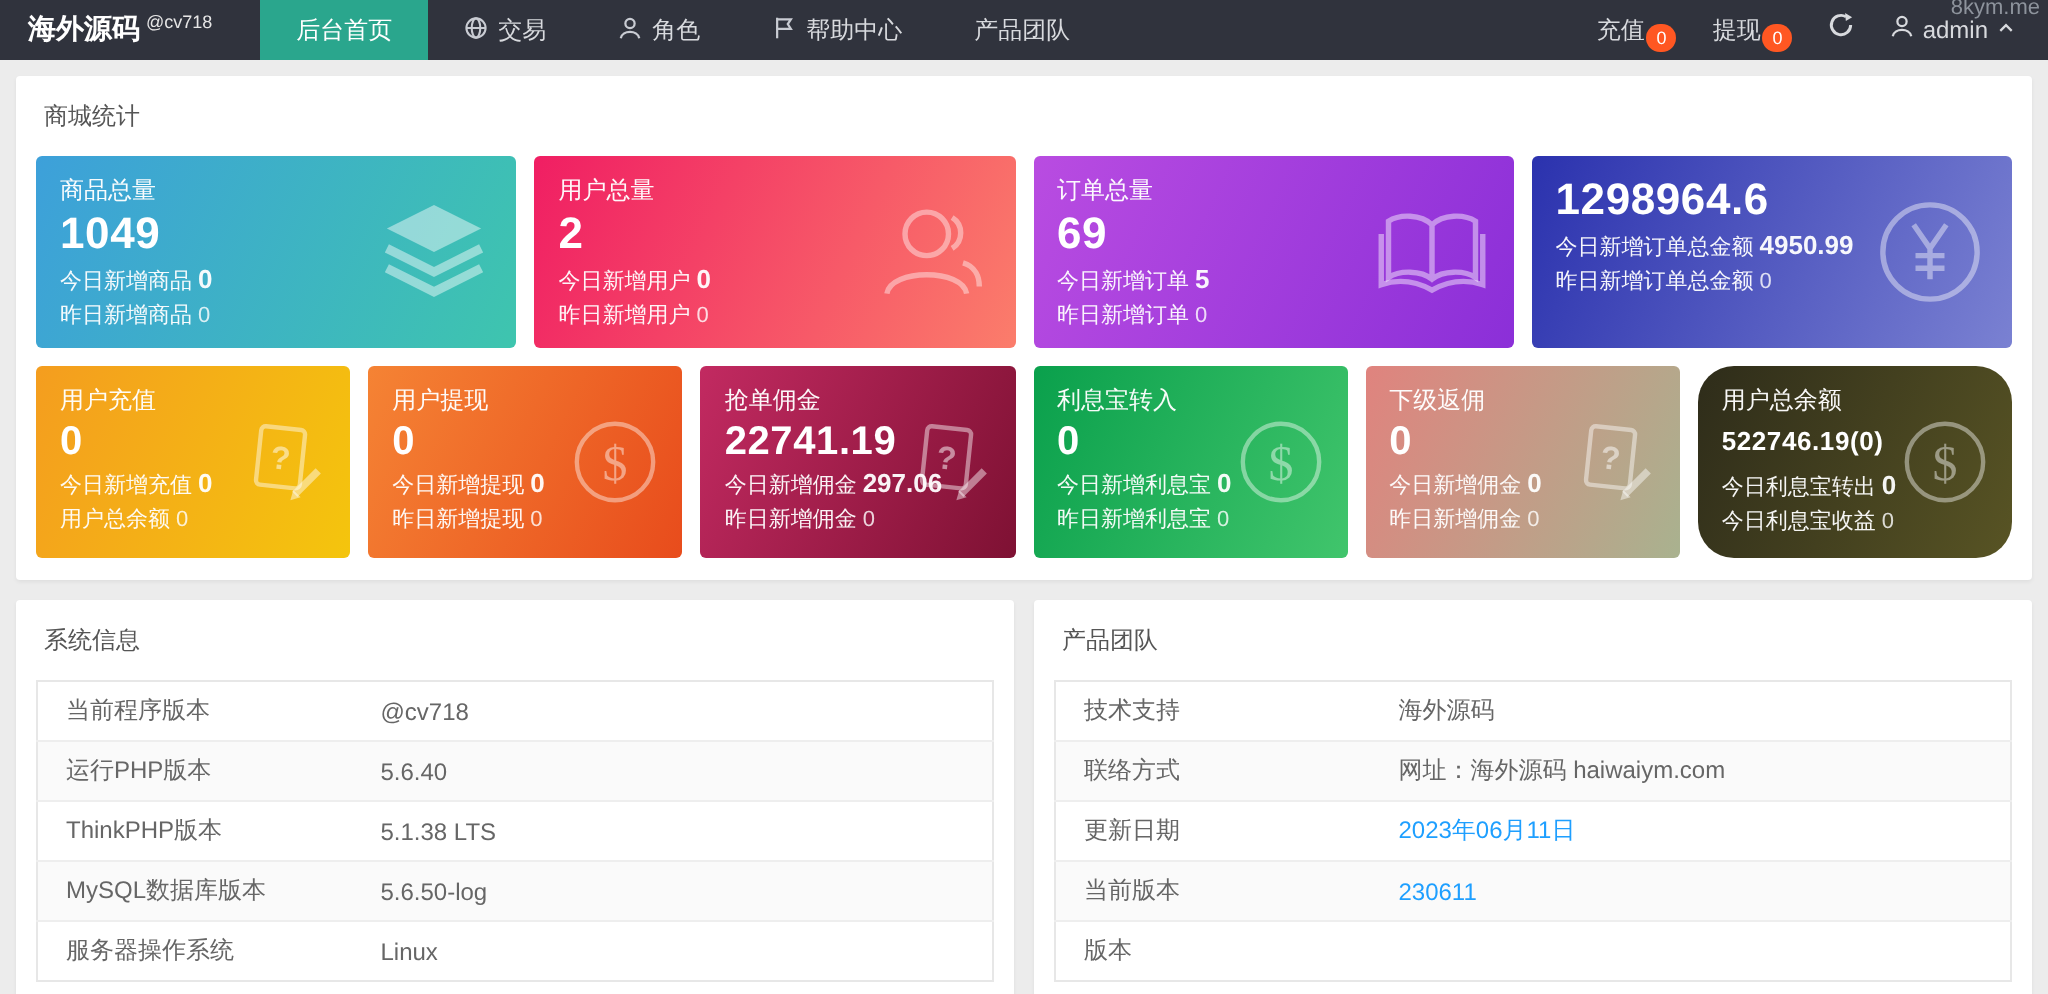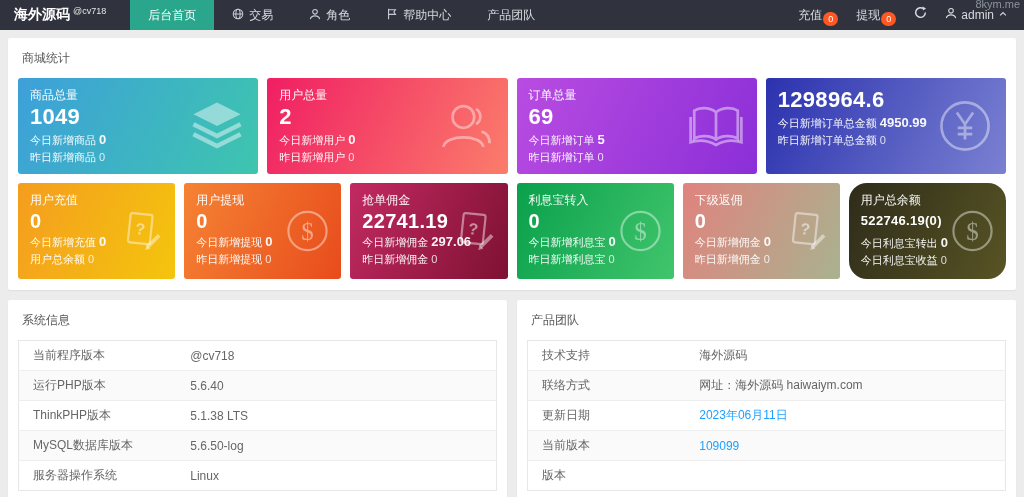--- a/index.html
+++ b/index.html
@@ -329,21 +329,21 @@
             <tr>
                 <td class="lbl">联络方式</td>
                 <td>网址：海外源码 haiwaiym.com</td>
               </tr>
             <tr>
                 <td class="lbl">更新日期</td>
                 <td><span class="link">2023年06月11日</span></td>
               </tr>
             <tr>
                 <td class="lbl">当前版本</td>
-                <td><span class="link">109099</span></td>
+                <td><span class="link">230611</span></td>
               </tr>
             <tr>
                 <td class="lbl">版本</td>
                 <td></td>
               </tr>
           </tbody>
         </table>
       </section>
 
     </div>

